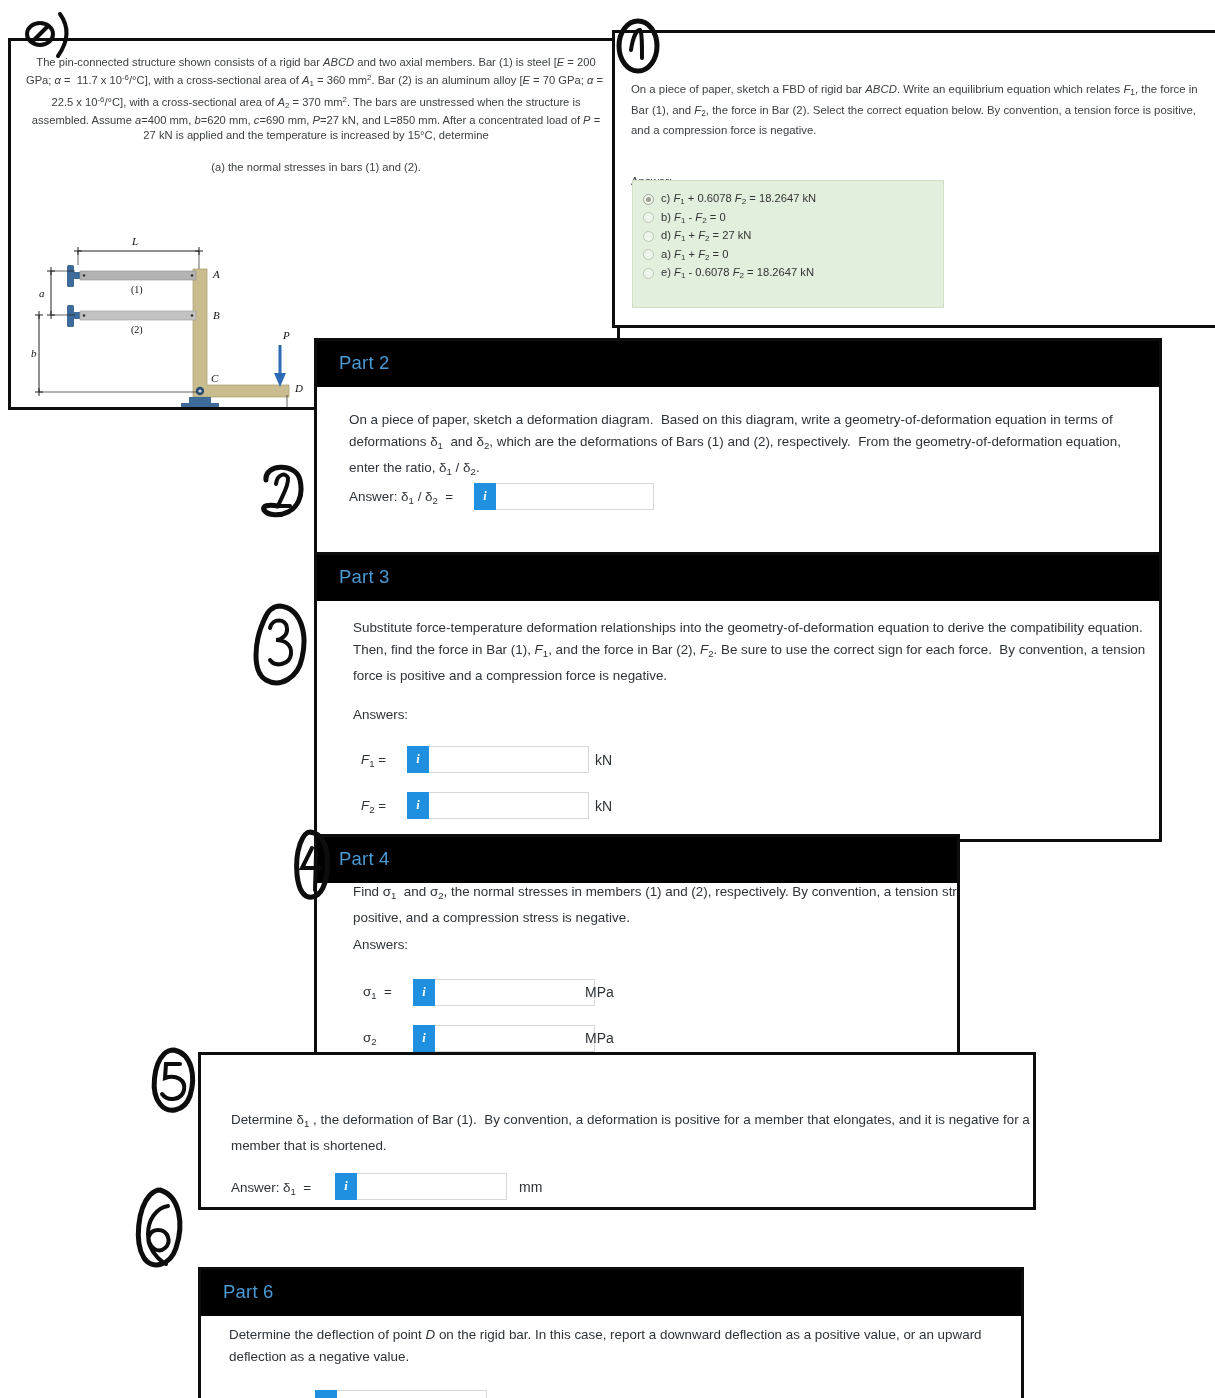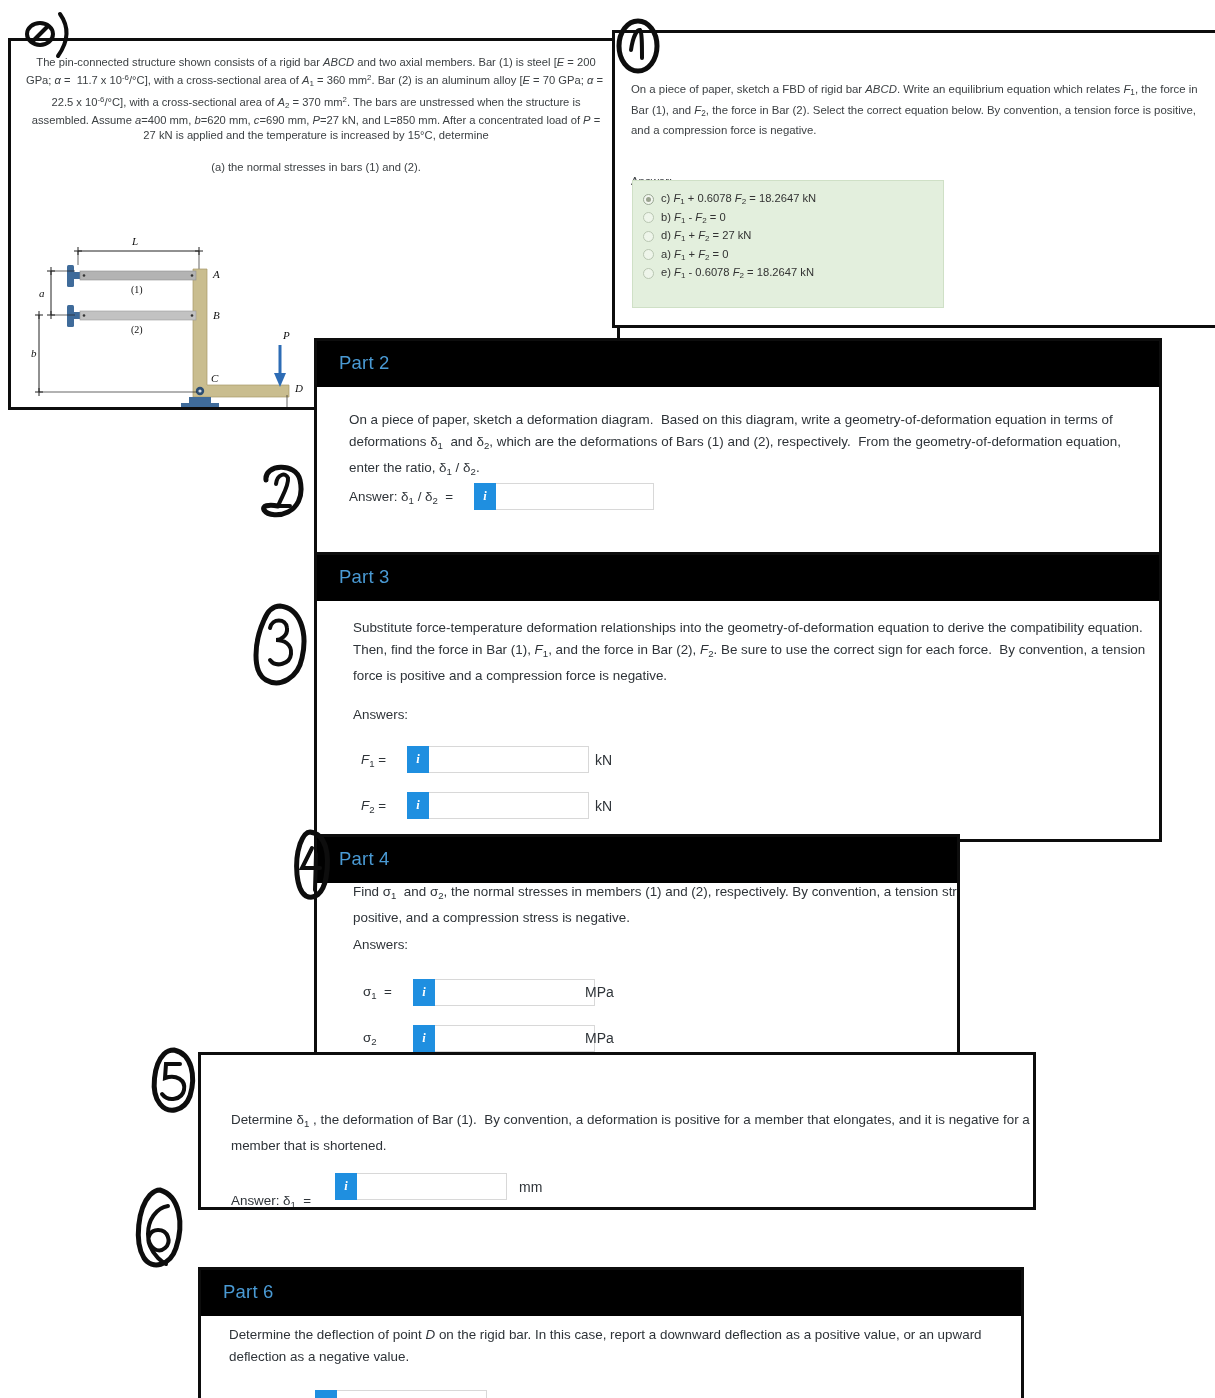--- a/index.html
+++ b/index.html
@@ -241,21 +241,21 @@
       <span class="ibtn">i</span>
       <span class="inp" style="width:160px;"></span>
     </div>
     <div class="unit" style="left:268px;top:193px;">MPa</div>
   </div>
 </div>
 
 <div class="clip" style="left:198px;top:1052px;width:838px;height:158px;">
   <div class="inner">
     <div class="qtext" style="left:30px;top:54px;width:802px;">Determine δ<sub>1</sub> , the deformation of Bar (1).&nbsp; By convention, a deformation is positive for a member that elongates, and it is negative for a member that is shortened.</div>
-    <div class="lbl" style="left:30px;top:138px;">Answer: δ<sub>1</sub>&nbsp; =</div>
+    <div class="lbl" style="left:30px;top:125px;">Answer: δ<sub>1</sub>&nbsp; =</div>
     <div class="field" style="left:134px;top:118px;">
       <span class="ibtn">i</span>
       <span class="inp" style="width:150px;"></span>
     </div>
     <div class="unit" style="left:318px;top:124px;">mm</div>
   </div>
 </div>
 
 <div class="clip" style="left:198px;top:1267px;width:826px;height:168px;">
   <div class="inner">

